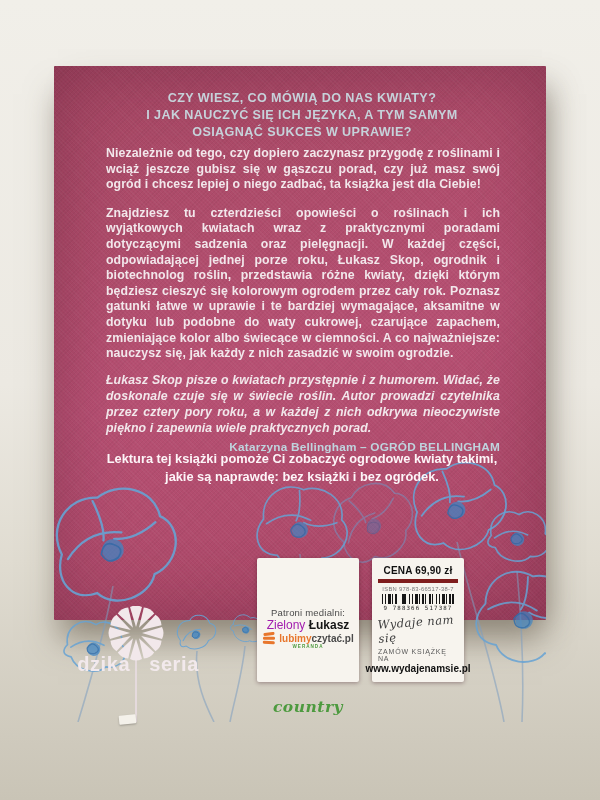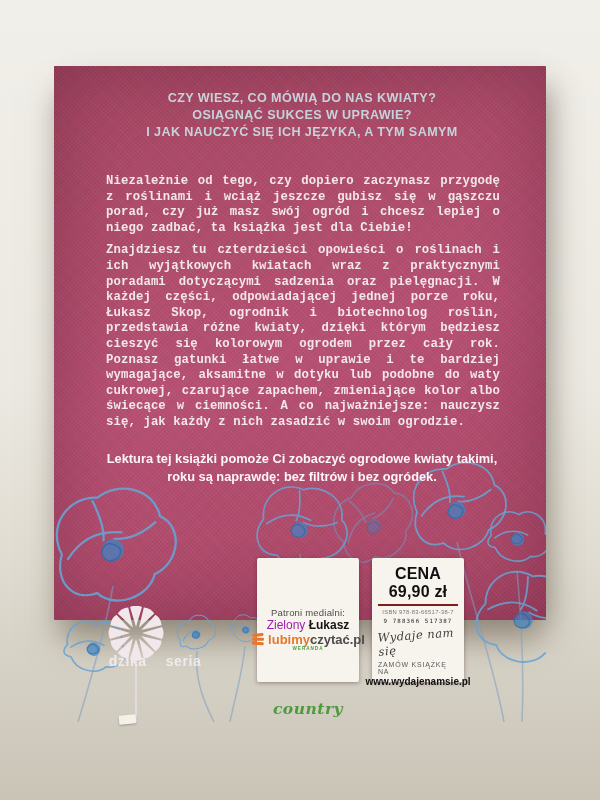--- a/index.html
+++ b/index.html
@@ -27,58 +27,58 @@
   .book::after{ 
     content:"";position:absolute;inset:0;border-radius:inherit;pointer-events:none;
     box-shadow:inset 0 0 75px rgba(70,15,35,.33);
   }
   .flowers{position:absolute;left:0;top:0;z-index:1;}
   .headline{
     position:absolute;left:50px;right:46px;top:24px;z-index:2;
     text-align:center;font-weight:bold;font-size:12.6px;line-height:17px;
     letter-spacing:.4px;color:#c6d2da;
   }
-  .copy{position:absolute;left:52px;right:46px;top:108px;z-index:2;color:#f2e7eb;font-family:Liberation Mono, monospace;}
+  .copy{position:absolute;left:52px;right:46px;top:80px;z-index:2;color:#f2e7eb;}
   .copy p{margin:0;text-align:justify;font-size:12.3px;line-height:15.6px;font-weight:bold;letter-spacing:.1px;}
-  .copy .desc{margin-top:7px;}
+  .copy .desc{margin-top:13px;}
   .copy .quote{margin-top:10px;font-style:italic;line-height:16.2px;}
   .attrib{margin-top:3px;text-align:right;font-size:11.8px;font-weight:bold;color:#bfd4de;letter-spacing:.2px;}
   .tagline{
     position:absolute;left:40px;right:36px;top:384px;z-index:2;
     text-align:center;font-weight:bold;font-size:12.8px;line-height:17.5px;color:#fdf5f8;
   }
   
   .series-logo{position:absolute;left:28px;top:540px;width:112px;height:116px;z-index:2;}
   .series-words{
-    position:absolute;left:17px;top:47px;width:112px;display:flex;justify-content:center;gap:19px;
-    color:#f2e9ec;font-size:14px;font-weight:bold;letter-spacing:.6px;
+    position:absolute;left:0;top:47px;width:112px;display:flex;justify-content:center;gap:19px;
+    color:#f2e9ec;font-size:20px;font-weight:bold;letter-spacing:.6px;
   }
   
   .wbox{
     position:absolute;background:#f7f4ee;border-radius:2px;z-index:3;
     box-shadow:0 1px 4px rgba(60,20,35,.4);box-sizing:border-box;
   }
   .patrons-box{left:203px;top:492px;width:102px;height:124px;
     display:flex;flex-direction:column;align-items:center;justify-content:space-between;
     padding:9px 4px 10px;}
   .patrons-title{font-size:9.5px;color:#4b4b4b;letter-spacing:.2px;margin-top:40px;}
   .logo-zielony{font-size:12px;}
   .logo-zielony .z1{color:#a21caf;font-weight:normal;}
   .logo-zielony .z2{color:#141414;font-weight:bold;}
-  .logo-lubimy{display:flex;align-items:center;gap:3px;font-size:13px;}
+  .logo-lubimy{display:flex;align-items:center;gap:3px;font-size:10px;}
   .logo-lubimy .l1{color:#e8762c;font-weight:bold;}
   .logo-lubimy .l2{color:#4a4a4a;font-weight:bold;}
   .logo-country{display:flex;flex-direction:column;align-items:center;line-height:1;}
   .logo-country .c-small{font-size:4.6px;color:#4d9a3f;letter-spacing:1px;font-weight:bold;margin-bottom:1px;}
   .logo-country .c-main{font-family:"DejaVu Serif",serif;font-style:italic;font-weight:bold;
     font-size:15.5px;color:#4d9a3f;letter-spacing:.5px;margin-top:48px;}
   .price-box{left:318px;top:492px;width:92px;height:124px;
     display:flex;flex-direction:column;align-items:center;padding:7px 6px 8px;}
-  .price{font-size:16px;font-weight:bold;color:#101010;letter-spacing:.2px;width:100%;
-    text-align:center;padding-bottom:3px;border-bottom:2px solid #7f1d1d;}
+  .price{font-size:10px;font-weight:bold;color:#101010;letter-spacing:.2px;width:100%;
+    text-align:center;padding-bottom:3px;border-bottom:4px solid #7f1d1d;}
   .isbn{font-size:5.8px;color:#777;margin-top:3px;letter-spacing:.3px;}
   .barcode{width:72px;height:28px;margin-top:2px;
     background:repeating-linear-gradient(90deg,
       #161616 0 1.5px,#f7f4ee 1.5px 3px,
       #161616 3px 4px,#f7f4ee 4px 6.5px,
       #161616 6.5px 9px,#f7f4ee 9px 10px,
       #161616 10px 11px,#f7f4ee 11px 13.5px);}
   .barcode-digits{font-family:"DejaVu Sans Mono",monospace;font-size:5.8px;letter-spacing:1.1px;color:#222;margin-top:1px;}
   .imprint{font-family:"DejaVu Serif",serif;font-style:italic;font-size:11.5px;color:#3d3d3d;
     margin-top:4px;transform:rotate(-4deg);letter-spacing:.5px;}
@@ -130,32 +130,34 @@
       <use href="#poppyB" transform="translate(191,566) scale(0.5) rotate(25)" opacity=".9"></use>
       <use href="#poppyA" transform="translate(246,464) scale(1.0) rotate(14)" opacity=".85"></use>
       <use href="#poppyA" transform="translate(320,460) scale(0.9) rotate(-30)" opacity=".45"></use>
       <use href="#poppyA" transform="translate(403,444) scale(1.05) rotate(-6)" opacity=".9"></use>
       <use href="#poppyB" transform="translate(463,477) scale(0.95) rotate(8)" opacity=".85"></use>
       <use href="#poppyA" transform="translate(470,554) scale(1.1) rotate(20)" opacity=".85"></use>
     </svg>
 
     <div class="headline">
       <div>CZY WIESZ, CO MÓWIĄ DO NAS KWIATY?</div>
+      <div>I JAK NAUCZYĆ SIĘ ICH JĘZYKA, A TYM SAMYM</div>
       <div>OSIĄGNĄĆ SUKCES W UPRAWIE?</div>
-      <div>I JAK NAUCZYĆ SIĘ ICH JĘZYKA, A TYM SAMYM</div>
     </div>
 
     <div class="copy">
       <p class="intro">Niezależnie od tego, czy dopiero zaczynasz przygodę z roślinami i wciąż jeszcze gubisz się w gąszczu porad, czy już masz swój ogród i chcesz lepiej o niego zadbać, ta książka jest dla Ciebie!</p>
       <p class="desc">Znajdziesz tu czterdzieści opowieści o roślinach i ich wyjątkowych kwiatach wraz z praktycznymi poradami dotyczącymi sadzenia oraz pielęgnacji. W każdej części, odpowiadającej jednej porze roku, Łukasz Skop, ogrodnik i biotechnolog roślin, przedstawia różne kwiaty, dzięki którym będziesz cieszyć się kolorowym ogrodem przez cały rok. Poznasz gatunki łatwe w uprawie i te bardziej wymagające, aksamitne w dotyku lub podobne do waty cukrowej, czarujące zapachem, zmieniające kolor albo świecące w ciemności. A co najważniejsze: nauczysz się, jak każdy z nich zasadzić w swoim ogrodzie.</p>
+      <p class="quote">Łukasz Skop pisze o kwiatach przystępnie i z humorem. Widać, że doskonale czuje się w świecie roślin. Autor prowadzi czytelnika przez cztery pory roku, a w każdej z nich odkrywa nieoczywiste piękno i zapewnia wiele praktycznych porad.</p>
+      <div class="attrib">Katarzyna Bellingham – OGRÓD BELLINGHAM</div>
     </div>
 
     <div class="tagline">
       <div>Lektura tej książki pomoże Ci zobaczyć ogrodowe kwiaty takimi,</div>
-      <div>roku są naprawdę: bez filtrów i bez ogródek.</div>
+      <div>jakie są naprawdę: bez książki i bez ogródek.</div>
     </div>
 
     <div class="series-logo">
       <svg width="112" height="116" viewBox="0 0 112 116">
         <line x1="54" y1="44" x2="54" y2="116" stroke="#e9dde2" stroke-width="2" opacity=".85"></line>
         <g transform="translate(54,27)" fill="#f2e8eb">
           <g id="pw">
               <path d="M0,-6 L-6,-26 Q0,-29 6,-26 Z"></path>
             </g>
           <use href="#pw" transform="rotate(30)"></use>

